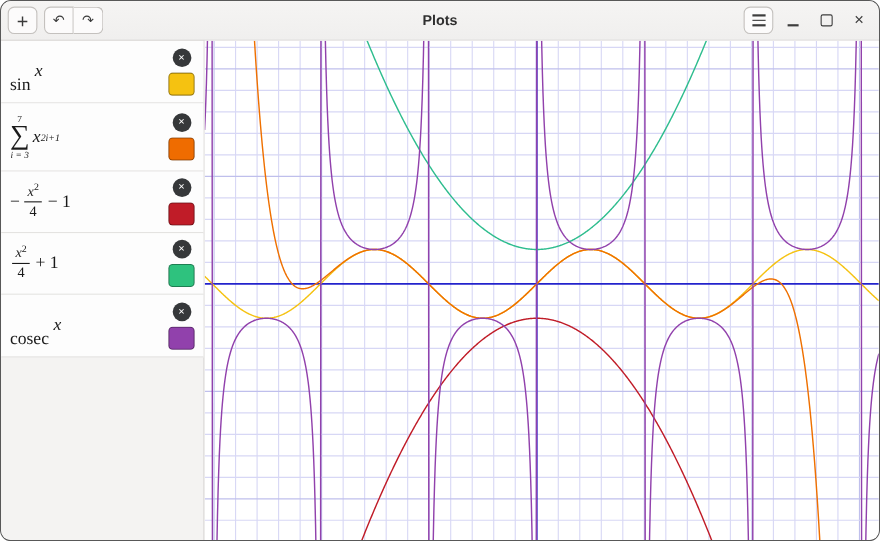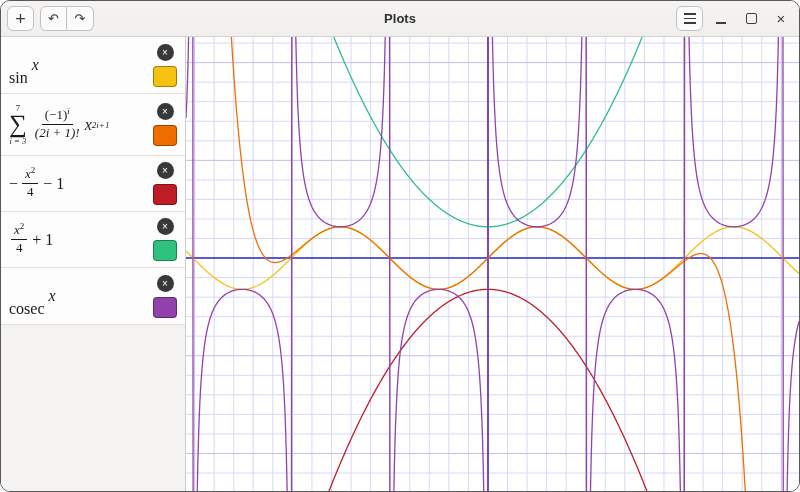--- a/index.html
+++ b/index.html
@@ -140,24 +140,20 @@
           <span class="swatch" style="background: rgb(245, 194, 17);"></span>
         </div>
       </div>
 
       <div class="row" style="min-height:62px">
         <div class="math">
           <span class="sumwrap">
             <span class="lim">7</span>
             <span class="sigma">∑</span>
             <span class="lim it">i = 3</span>
-          </span>
-          <span class="frac">
-            <span class="fr-num"><span>(−1)</span><sup class="it">i</sup></span>
-            <span class="fr-den it">(2i + 1)!</span>
           </span>
           <span class="it">x</span>
             <sup class="it">2i+1</sup>
         </div>
         <div class="rowctrl">
           <button class="del">
               <span>×</span>
             </button>
           <span class="swatch" style="background: rgb(239, 108, 0);"></span>
         </div>

